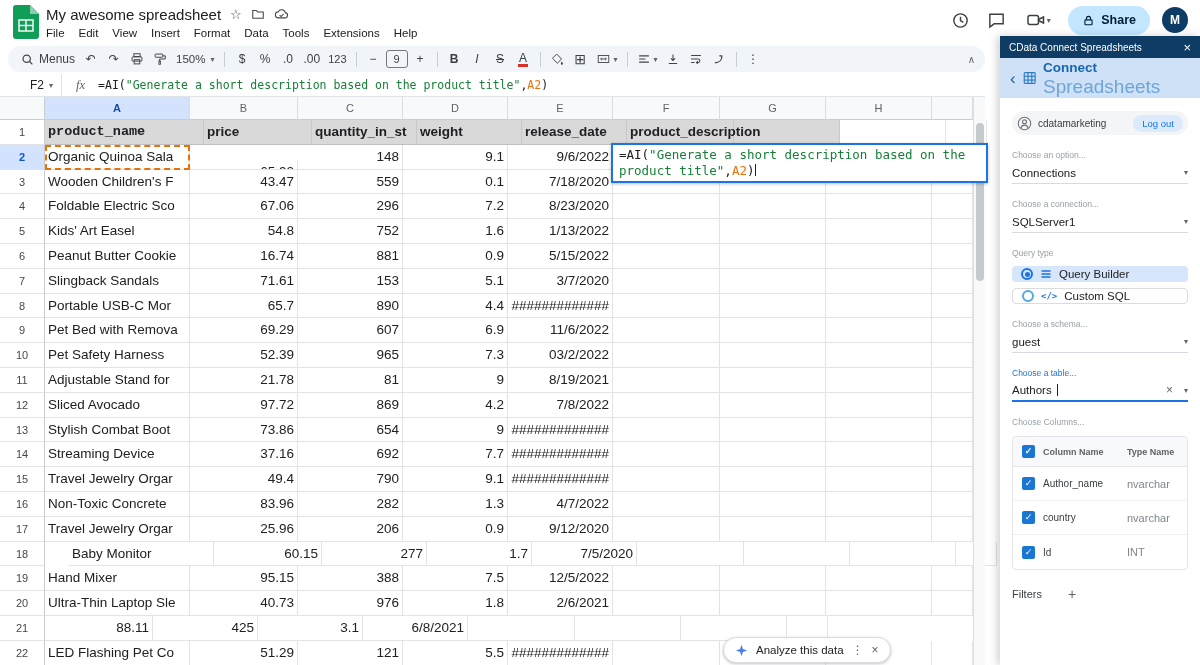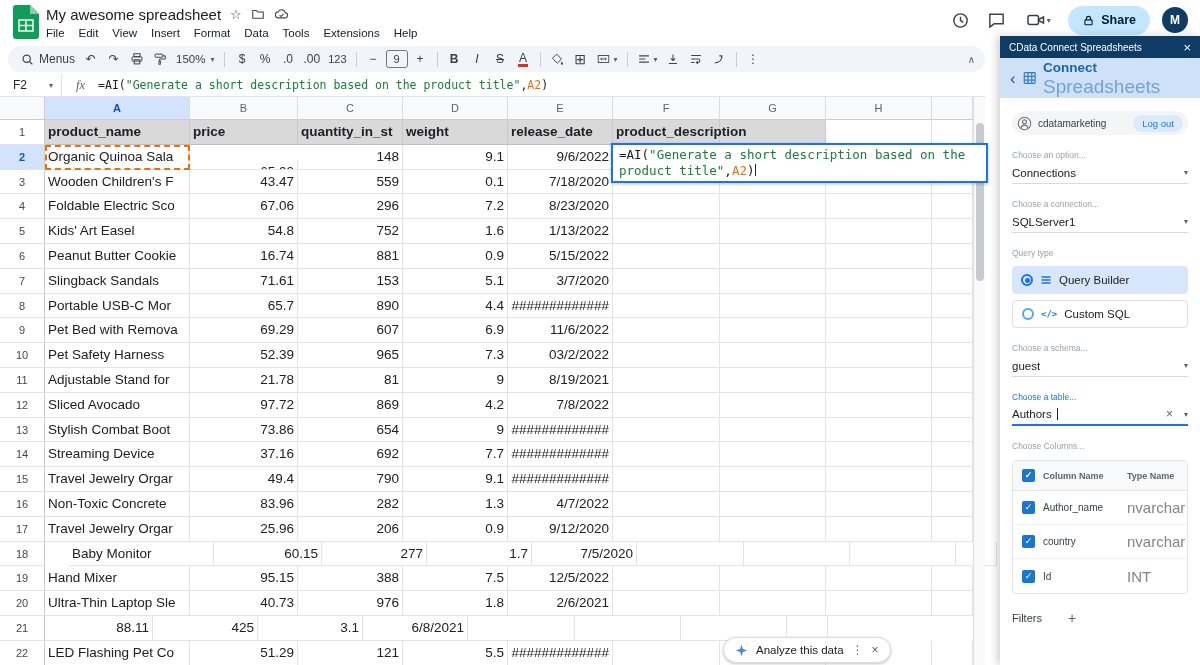--- a/index.html
+++ b/index.html
@@ -26,21 +26,21 @@
   .toolbar { position:absolute; left:8px; top:46px; width:977px; height:26px; background:#f1f4f9; border-radius:13px; display:flex; align-items:center; padding:0 10px; gap:2px; color:#3c4043; }
   .tbtn { height:22px; min-width:21px; padding:0 3px; display:flex; align-items:center; justify-content:center; border-radius:4px; font-size:12px; gap:2px; }
   .tb-div { width:1px; height:15px; background:#c7cdd6; margin:0 4px; flex:none; }
   .zoom-box { display:flex; align-items:center; gap:4px; font-size:11.5px; padding:0 4px; }
   .fontsize-box { border:1px solid #747775; border-radius:3px; height:18px; min-width:22px; display:flex; align-items:center; justify-content:center; font-size:11px; }
   .tc-a { border-bottom:3px solid #d93025; line-height:12px; padding:0 1px; font-size:12px; }
   .collapse { margin-left:auto; font-size:10px; color:#5f6368; }
 
   
   .formula-bar { position:absolute; left:0; top:74px; width:985px; height:23px; display:flex; align-items:center; border-bottom:1px solid #e0e3e7; background:#fff; }
-  .name-box { width:62px; height:100%; display:flex; align-items:center; justify-content:space-between; padding:0 8px 0 13px; font-size:12px; border-right:1px solid #e0e3e7; }
+  .name-box { width:62px; height:100%; display:flex; align-items:center; justify-content:space-between; padding:0 8px 0 30px; font-size:12px; border-right:1px solid #e0e3e7; }
   .fx { font-style:italic; font-family:"Liberation Serif", serif; font-size:12.5px; color:#5f6368; margin:0 13px 0 14px; }
   .formula-text { font-family:"DejaVu Sans Mono", monospace; font-size:11.5px; white-space:nowrap; }
   .f-fn { color:#202124; }
   .f-str { color:var(--string_green,#188038); }
   .f-ref { color:var(--ref_orange,#e8710a); }
 
   
   .grid { position:absolute; left:0; top:97px; width:985px; height:568px; background:#fff; }
   .col-heads { display:flex; height:23px; }
   .corner { width:45px; height:23px; background:#f8f9fa; border-right:1px solid #c9ccd1; border-bottom:1px solid #c9ccd1; flex:none; }
@@ -75,34 +75,34 @@
   .sb-body { flex:1; padding:13px 12px 10px; overflow:hidden; }
   .user-row { height:24px; background:#f4f5f6; border-radius:14px; display:flex; align-items:center; gap:6px; padding:0 5px; }
   .user-name { font-size:10px; color:#3c4043; flex:1; }
   .logout { background:#dcebfb; color:#1a73e8; font-size:9.5px; padding:3px 9px; border-radius:11px; }
   .sb-label { font-size:8.5px; color:#9aa0a6; margin-top:15px; }
   .sb-label.blue { color:var(--accent,#1a73e8); }
   .sb-select { height:22px; display:flex; align-items:center; border-bottom:1px solid #d7dade; font-size:11.5px; color:#202124; margin-top:2px; gap:4px; }
   .sb-select .chev { margin-left:auto; font-size:8px; color:#5f6368; }
   .sb-select.focused { border-bottom:2px solid var(--accent,#1a73e8); }
   .clear-x { margin-left:auto; font-size:12px; color:#5f6368; }
-  .qt-option { height:28px; border-radius:4px; display:flex; align-items:center; gap:7px; padding:0 9px; font-size:11.5px; margin-top:8px; color:#202124; }
+  .qt-option { height:16px; border-radius:4px; display:flex; align-items:center; gap:7px; padding:0 9px; font-size:11.5px; margin-top:8px; color:#202124; }
   .qt-option.selected { background:#d7e6fa; }
   .qt-option.unselected { background:#fff; border:1px solid #dadce0; margin-top:6px; }
   .radio { width:12px; height:12px; border-radius:50%; border:2px solid var(--accent,#1a73e8); position:relative; flex:none; }
   .radio.checked::after { content:""; position:absolute; inset:1.5px; background:var(--accent,#1a73e8); border-radius:50%; }
   .radio.un { border-color:#52a8e8; }
   .sql-icon { font-family:"DejaVu Sans Mono", monospace; font-size:9px; font-weight:700; color:#1a73e8; }
   .ct { margin-top:9px; border:1px solid #e3e5e8; border-radius:4px; overflow:hidden; }
   .ct-head { display:flex; align-items:center; height:30px; background:#f8f9fa; border-bottom:1px solid #e3e5e8; font-size:9px; font-weight:700; color:#5f6368; }
   .ct-row { display:flex; align-items:center; height:34px; border-bottom:1px solid #eef0f2; font-size:10px; color:#3c4043; }
   .ct-row:last-child { border-bottom:none; }
   .cb { width:13px; height:13px; background:var(--checkbox_blue,#1976d2); border-radius:2px; color:#fff; font-size:9px; line-height:13px; text-align:center; margin:0 8px 0 9px; flex:none; }
   .ct-name { width:84px; }
-  .ct-type { font-size:15px; color:#80868b; }
+  .ct-type { font-size:11px; color:#80868b; }
   .filters { display:flex; align-items:center; gap:26px; margin-top:16px; font-size:11px; color:#3c4043; }
   .plus { font-size:14px; color:#5f6368; }
   svg { display:block; }
 </style>
 </head>
 <body>
 
 <div class="stage">
 
   <header class="topbar">
@@ -282,21 +282,21 @@
         <div class="col-head" style="width: 105px;">D</div>
         <div class="col-head" style="width: 105px;">E</div>
         <div class="col-head" style="width: 107px;">F</div>
         <div class="col-head" style="width: 106px;">G</div>
         <div class="col-head" style="width: 106px;">H</div>
         <div class="col-head" style="width: 41px;"></div>
       </div>
     <div>
         <div class="grow">
           <div class="gut">1</div>
-          <div class="cell hdr" style="width: 145px;">product_name</div>
+          <div class="cell hdr" style="width: 159px; font-family: Liberation Mono, monospace;">product_name</div>
           <div class="cell hdr" style="width: 108px;">price</div>
           <div class="cell hdr" style="width: 105px;">quantity_in_st</div>
           <div class="cell hdr" style="width: 105px;">weight</div>
           <div class="cell hdr" style="width: 105px;">release_date</div>
           <div class="cell hdr ovf" style="width: 107px;">product_description</div>
           <div class="cell hdr" style="width: 106px;"></div>
           <div class="cell" style="width: 106px;"></div>
           <div class="cell" style="width: 41px;"></div>
         </div>
         <div class="grow">

